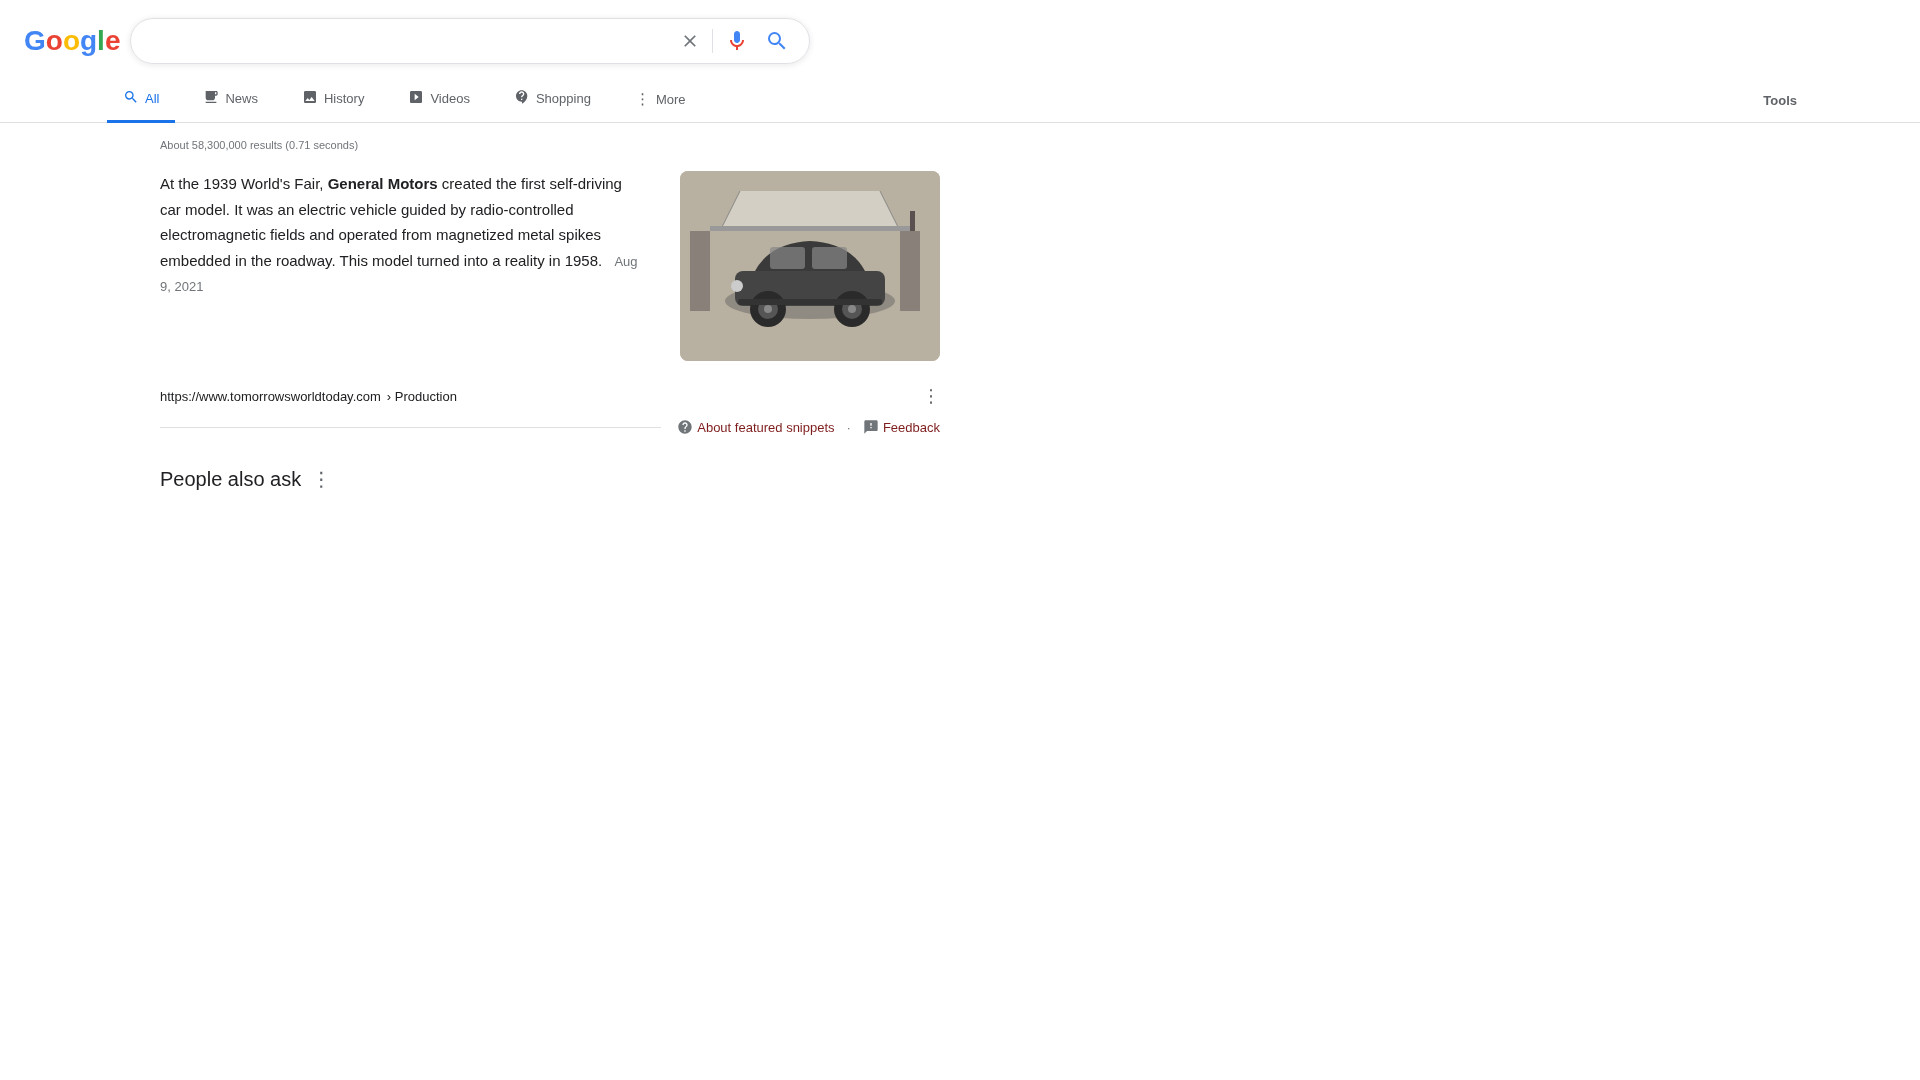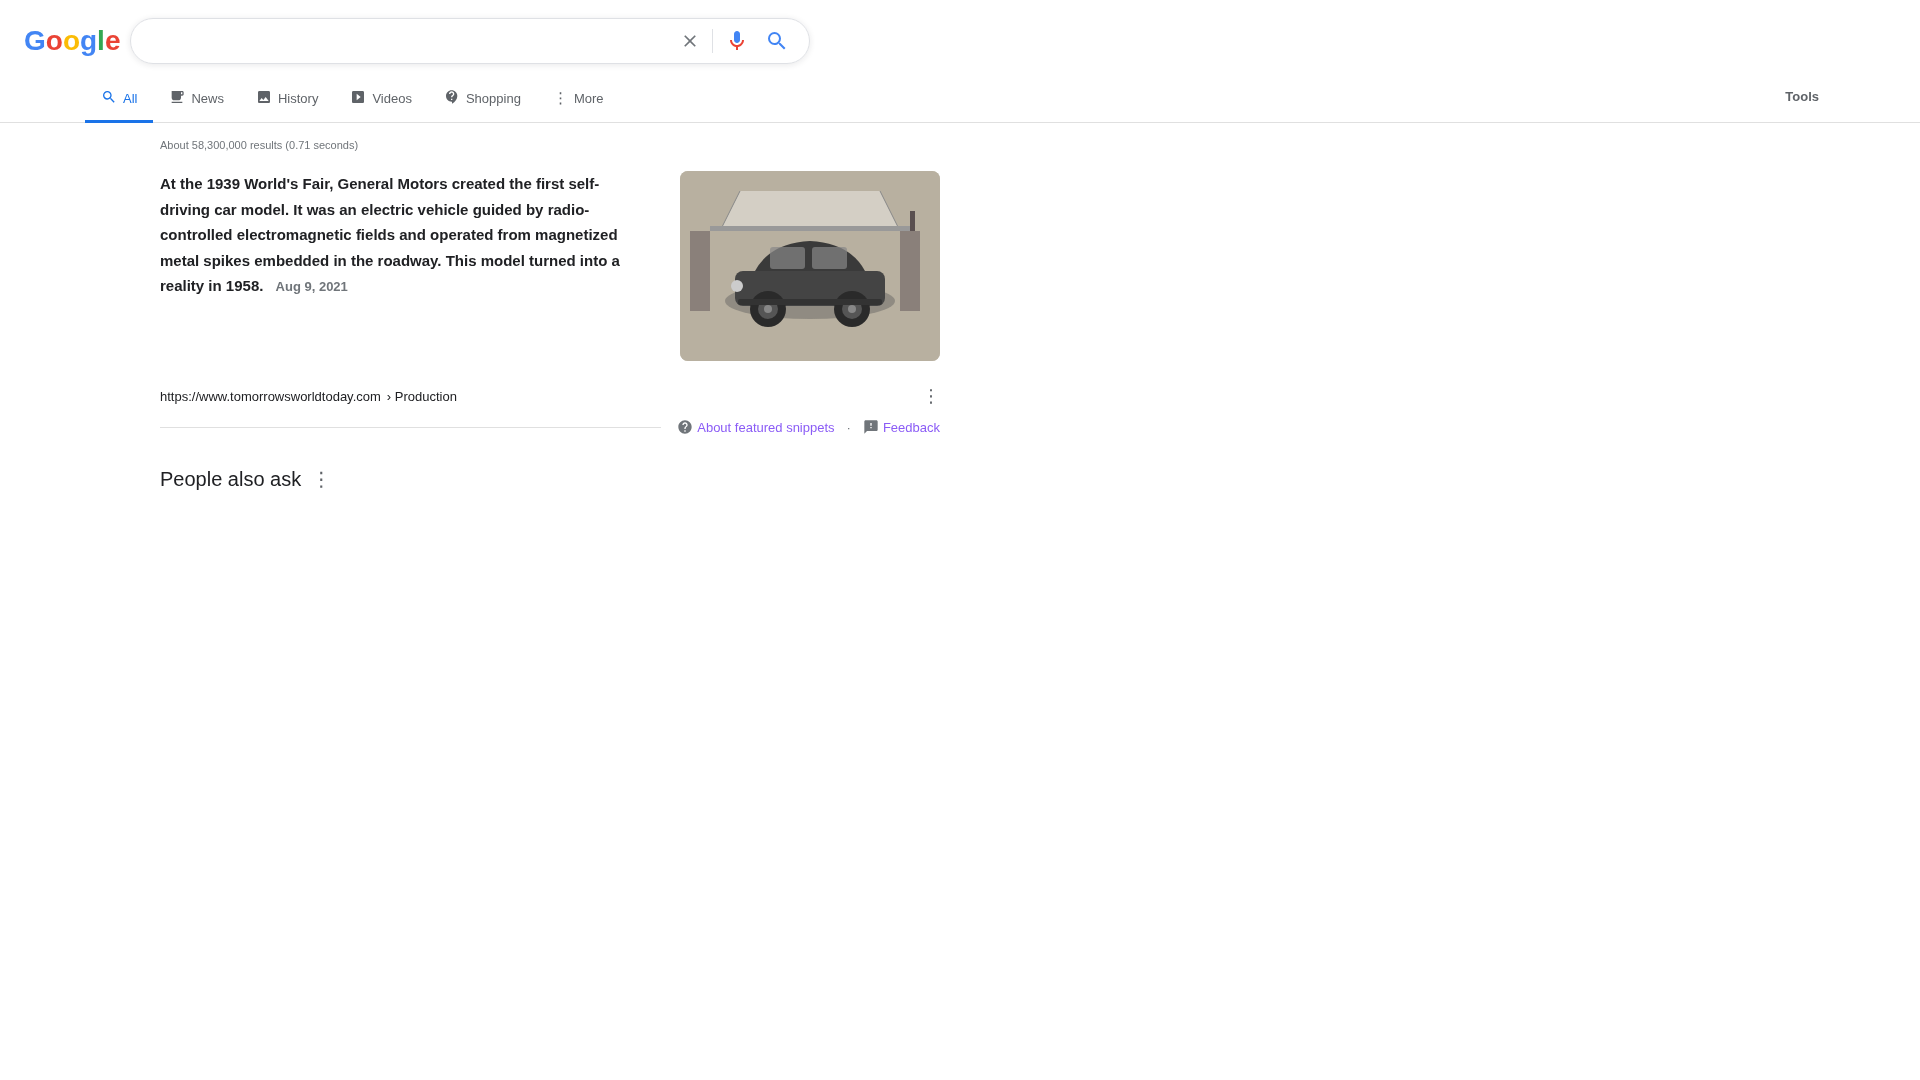--- a/index.html
+++ b/index.html
@@ -73,24 +73,24 @@
       border: none;
       cursor: pointer;
       display: flex;
       align-items: center;
       padding: 4px;
     }
 
     
     .nav-tabs {
       display: flex;
-      align-items: flex-start;
-      padding: 0 85px;
+      align-items: flex-end;
+      padding: 0 107px;
       border-bottom: 1px solid #e0e0e0;
-      gap: 0;
+      gap: 12px;
     }
 
     .nav-tab {
       display: flex;
       align-items: center;
       gap: 6px;
       padding: 12px 16px;
       font-size: 13px;
       color: #5f6368;
       cursor: pointer;
@@ -141,21 +141,20 @@
       color: #70757a;
       margin-bottom: 20px;
     }
 
     
     .featured-snippet {
       display: flex;
       gap: 40px;
       margin-bottom: 24px;
       max-width: 780px;
-      font-weight: bold;
     }
 
     .snippet-text {
       flex: 1;
       font-size: 15px;
       line-height: 1.7;
       color: #202124;
     }
 
     .snippet-text .date {
@@ -236,21 +235,21 @@
     .footer-links {
       display: flex;
       align-items: center;
       gap: 12px;
       font-size: 13px;
       color: #70757a;
       white-space: nowrap;
     }
 
     .footer-links a {
-      color: #8b5cf6;
+      color: #7f1d1d;
       text-decoration: none;
       display: flex;
       align-items: center;
       gap: 4px;
       cursor: pointer;
       justify-content: flex-end;
     }
 
     .footer-dot {
       color: #70757a;

